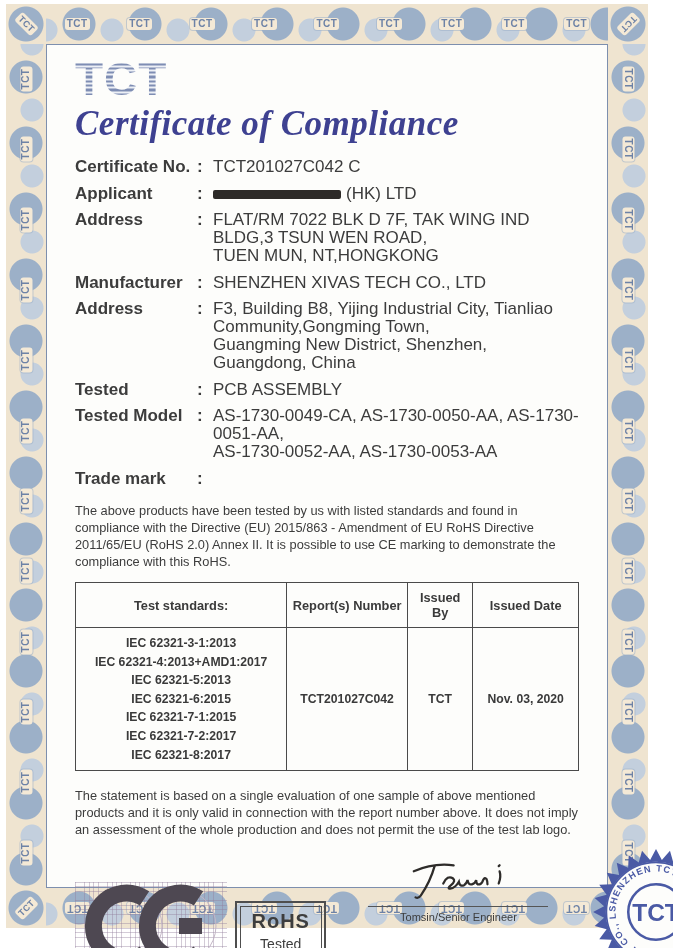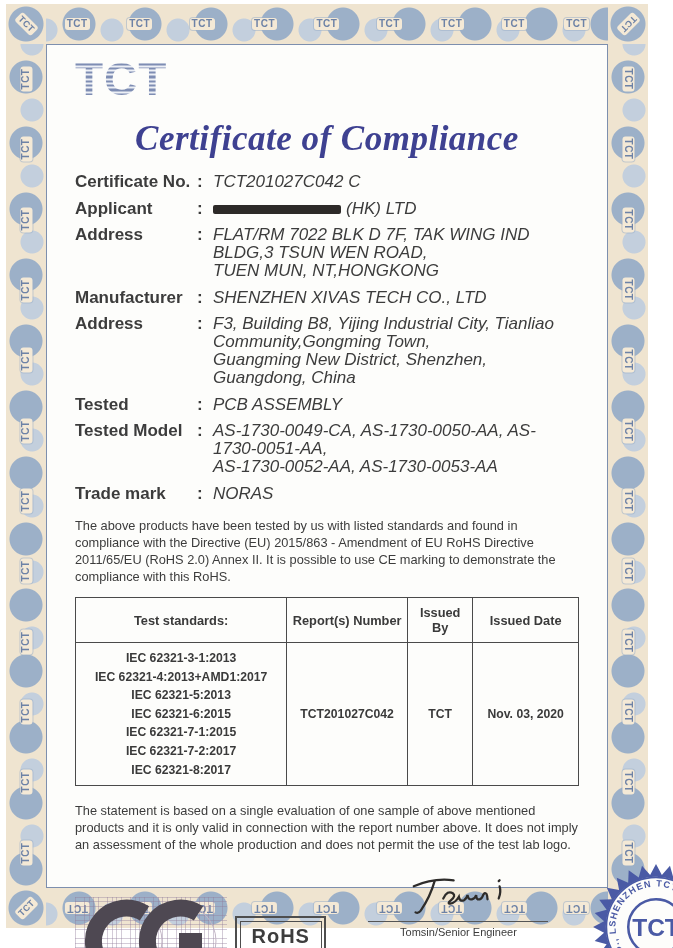--- a/index.html
+++ b/index.html
@@ -53,28 +53,28 @@
   .logo { font-size:46px; font-weight:bold; letter-spacing:1px; line-height:48px;
     transform:scaleY(1.02); width:max-content;
     color:#8290b4;
     background-image:repeating-linear-gradient(180deg,#7e8db3 0 2.2px,#edf0f6 2.2px 4.2px);
     -webkit-background-clip:text; background-clip:text; }
   @supports ((-webkit-background-clip:text) or (background-clip:text)) {
     .logo { color:transparent; }
   }
 
   .title { font-family:"Liberation Serif", serif; font-style:italic; font-weight:bold;
-    font-size:35px; color:#3e4191; text-align:center; margin:16px 0 14px 0; letter-spacing:0.5px; }
+    font-size:35px; color:#3e4191; margin:1px 0 14px 0; letter-spacing:0.5px; }
 
   
   .fields { font-size:17px; color:#3c3c3c; }
   .frow { display:flex; margin-bottom:8.5px; line-height:18px; }
   .flabel { width:122px; font-weight:bold; flex:none; }
   .fcolon { width:16px; font-weight:bold; flex:none; }
-  .fvalue { flex:1; white-space:pre-line;font-style:italic; }
+  .fvalue { flex:1; white-space:pre-line; }
   .redaction { display:inline-block; width:128px; height:9px; background:#2d2a28;
     border-radius:2px; margin-right:5px; vertical-align:middle; }
 
   .para { font-size:12.8px; color:#3c3c3c; line-height:17px; margin-top:6px; text-align:left; }
 
   
   table { border-collapse:collapse; width:100%; margin:12px 0 10px 0;
     font-size:12.2px; color:#3a3a3a;border-radius:31px; }
   th, td { border:1.5px solid #4a4a4a; text-align:center; font-weight:bold; }
   th { padding:7px 2px; font-size:12.8px; }
@@ -212,21 +212,20 @@
       </div>
       <div class="frow">
         <span class="flabel">Tested Model</span>
         <span class="fcolon">:</span>
         <span class="fvalue">AS-1730-0049-CA, AS-1730-0050-AA, AS-1730-0051-AA,
 AS-1730-0052-AA, AS-1730-0053-AA</span>
       </div>
       <div class="frow">
         <span class="flabel">Trade mark</span>
         <span class="fcolon">:</span>
-        <span class="fvalue">NORAS</span>
       </div>
     </div>
 
     <div class="para">The above products have been tested by us with listed standards and found in compliance with the Directive (EU) 2015/863 - Amendment of EU RoHS Directive 2011/65/EU (RoHS 2.0) Annex II. It is possible to use CE marking to demonstrate the compliance with this RoHS.</div>
 
     <table>
       <thead>
         <tr>
           <th class="col-std">Test standards:</th>
           <th class="col-rep">Report(s) Number</th>

